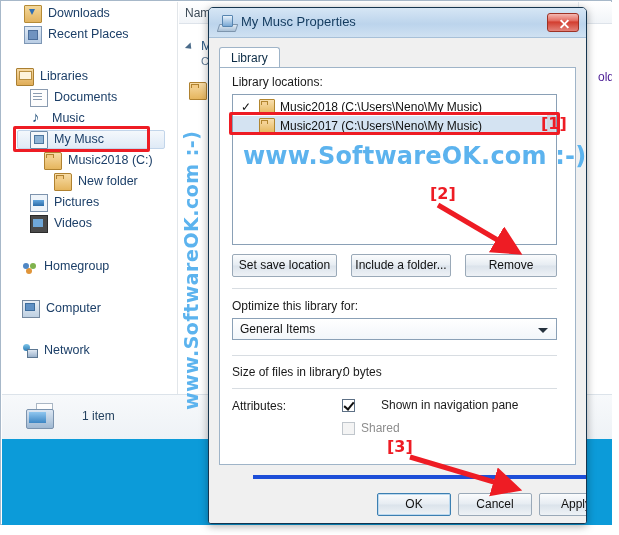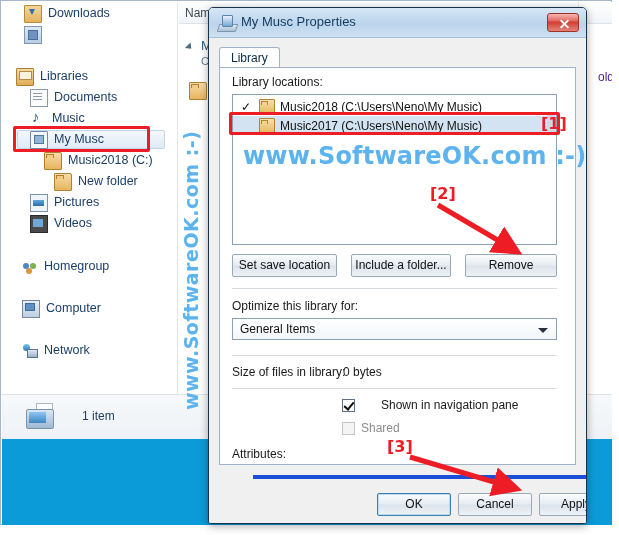--- a/index.html
+++ b/index.html
@@ -231,20 +231,21 @@
 
     <div class="nav-pane">
 
       <div class="nav-item" style="left:22px;top:2px;">
         <span class="ico ico-dl"></span>
         <span class="nav-label">Downloads</span>
       </div>
 
       <div class="nav-item" style="left:22px;top:23px;">
         <span class="ico ico-recent"></span>
+        <span class="nav-label">Recent Places</span>
       </div>
 
       <div class="nav-item" style="left:14px;top:65px;">
         <span class="ico ico-lib"></span>
         <span class="nav-label">Libraries</span>
       </div>
 
       <div class="nav-item" style="left:28px;top:86px;">
         <span class="ico ico-doc"></span>
         <span class="nav-label">Documents</span>
@@ -379,21 +380,21 @@
           <span class="arw"></span>
         </div>
 
         <div class="hr" style="left:12px;top:287px;width:325px;"></div>
 
         <div class="lbl" style="left:12px;top:297px;">Size of files in library:</div>
         <div class="lbl" style="left:123px;top:297px;">0 bytes</div>
 
         <div class="hr" style="left:12px;top:320px;width:325px;"></div>
 
-        <div class="lbl" style="left:12px;top:331px;margin-top:48px;">Attributes:</div>
+        <div class="lbl" style="left:12px;top:331px;">Attributes:</div>
 
         <div class="cb checked" style="left:122px;top:331px;"></div>
         <div class="lbl" style="left:141px;top:330px;margin-left:20px;">Shown in navigation pane</div>
 
         <div class="cb off" style="left:122px;top:354px;"></div>
         <div class="lbl lbl-gray" style="left:141px;top:353px;">Shared</div>
 
         <div class="btn disabled" style="left:219px;top:417px;width:118px;">Restore Defaults</div>
       </div>
 

